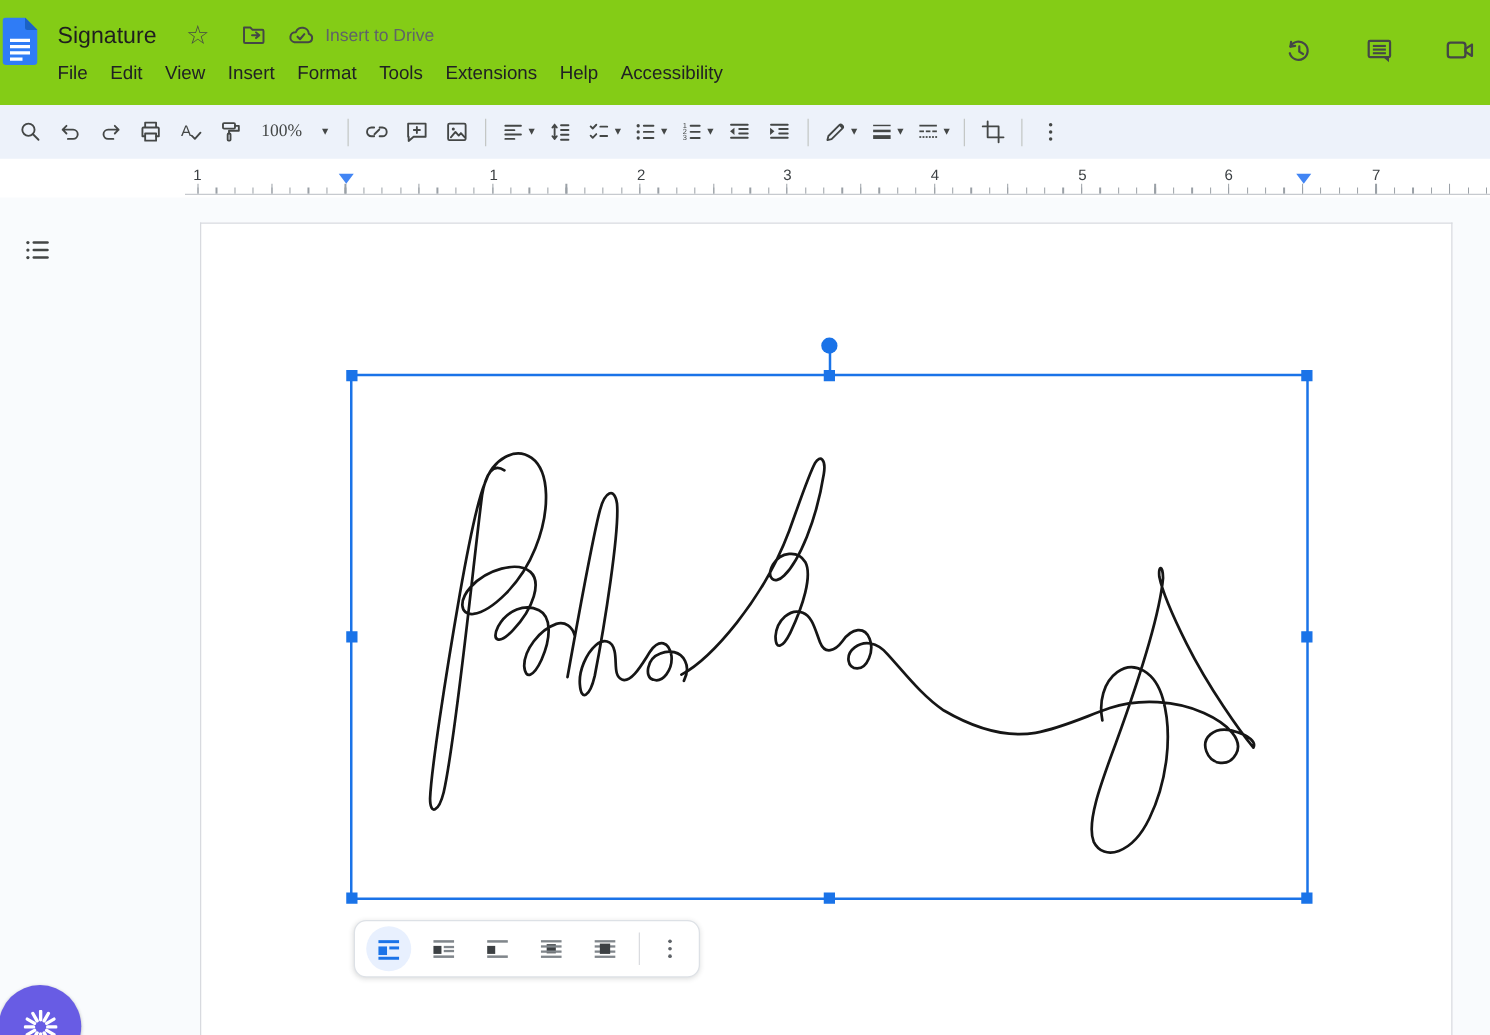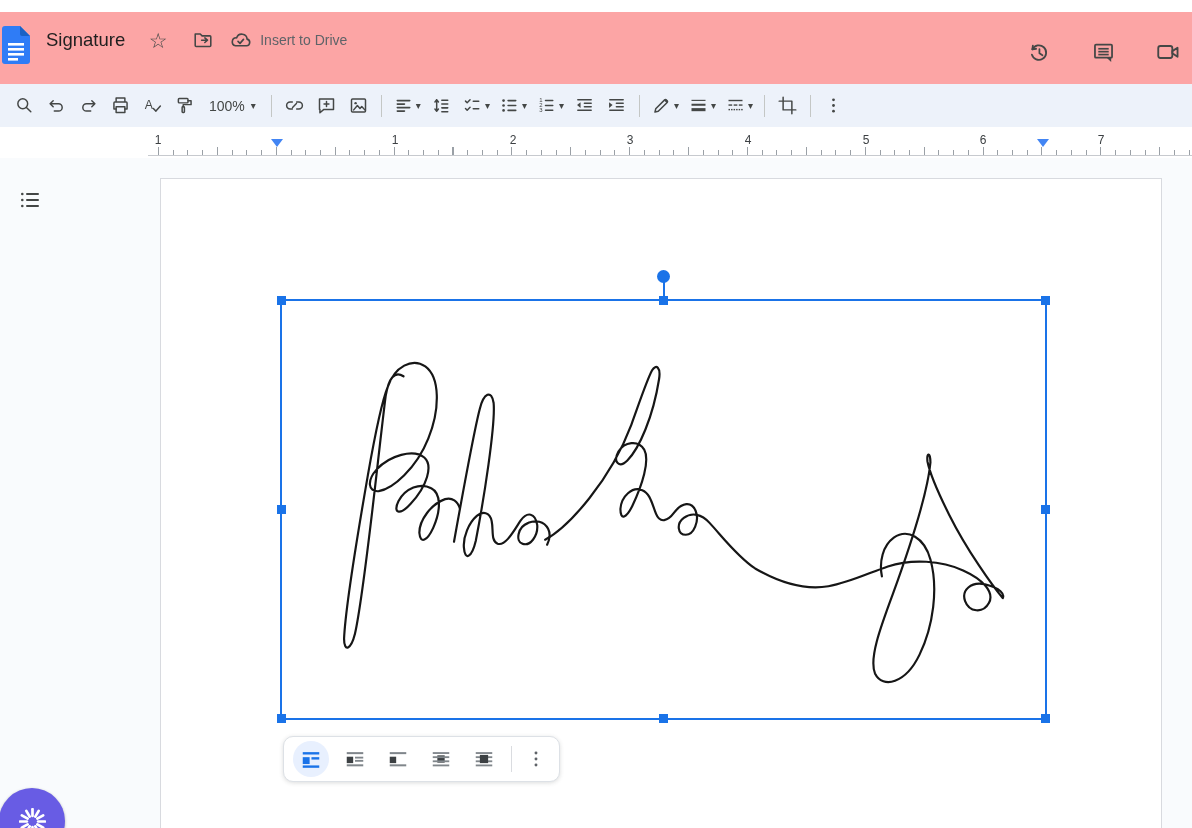--- a/index.html
+++ b/index.html
@@ -3,41 +3,41 @@
 <meta charset="utf-8">
 <style>
   html,body{margin:0;padding:0;}
   body{width:1192px;height:828px;overflow:hidden;background:#fff;
        font-family:"Liberation Sans",sans-serif;-webkit-font-smoothing:antialiased;position:relative;}
   .ic{stroke:#444746;fill:none;stroke-width:1.7;stroke-linecap:round;stroke-linejoin:round;}
   .fillic{fill:#444746;stroke:none;}
   button{background:none;border:none;padding:0;margin:0;font:inherit;color:inherit;cursor:pointer;}
 
   
-  .header{position:absolute;left:0;top:12px;width:1192px;height:84px;background:#fca5a5;}
+  .header{position:absolute;left:0;top:0;width:1192px;height:84px;background:#84cc16;}
   .docs-logo{position:absolute;left:2px;top:14px;width:28px;height:38px;}
   .title-block{position:absolute;left:46px;top:12px;}
   .title-row{display:flex;align-items:center;height:32px;}
   .doc-title{font-size:18.5px;color:#1f1f1f;}
   .title-icon{margin-left:21px;display:flex;align-items:center;justify-content:center;width:24px;height:24px;border-radius:50%;}
   .star-glyph{font-size:21px;color:#444746;line-height:1;}
   .saved-status{display:flex;align-items:center;margin-left:14px;gap:8px;color:#5f6368;font-size:14px;}
   .menu-row{display:flex;margin-top:2px;margin-left:-9px;}
   .menu-item{font-size:15px;color:#202124;padding:3px 9px;border-radius:6px;line-height:20px;}
   .header-right{position:absolute;right:10px;top:26px;display:flex;gap:37px;align-items:center;}
   .hbtn{width:28px;height:28px;display:flex;align-items:center;justify-content:center;}
 
   
   .toolbar{position:absolute;left:0;top:84px;width:1192px;height:43px;background:#edf2fa;
            display:flex;align-items:center;padding-left:10px;box-sizing:border-box;gap:3px;}
   .tbtn{min-width:29px;height:31px;border-radius:6px;display:flex;align-items:center;justify-content:center;gap:2px;padding:0 3px;}
   .tbtn svg{width:21px;height:21px;}
   .caret{font-size:10px;color:#444746;line-height:1;}
   .tsep{width:1px;height:22px;background:#c4c7c5;margin:0 5px;flex:none;}
-  .zoom-select{font-size:14px;color:#444746;padding:0 7px;gap:6px;}
+  .zoom-select{font-size:14px;color:#444746;padding:0 7px;gap:16px;font-family:Liberation Serif, serif;}
 
   
   .ruler{position:absolute;left:0;top:130px;width:1192px;height:28px;background:#fff;}
   .ruler-base{position:absolute;left:148px;right:0;bottom:2px;height:1px;background:#c7cacf;}
   .ticks-small{position:absolute;left:150px;right:0;bottom:3px;height:5px;
     background:repeating-linear-gradient(to right,#9aa0a6 0 1px,transparent 1px 14.725px);background-position-x:8px;}
   .ticks-half{position:absolute;left:150px;right:0;bottom:3px;height:8px;
     background:repeating-linear-gradient(to right,#9aa0a6 0 1px,transparent 1px 58.9px);background-position-x:8px;}
   .ruler-num{position:absolute;top:3px;width:14px;text-align:center;font-size:12px;color:#3c4043;}
   .indent-marker{position:absolute;bottom:5px;width:0;height:0;border:6px solid transparent;
@@ -101,20 +101,31 @@
         </svg>
       </button>
       <div class="saved-status">
         <svg viewBox="0 0 24 24" width="23" height="23">
           <path class="ic" d="M6.8 17.5 h11.5 a3.5 3.5 0 0 0 .6 -6.9 A5.6 5.6 0 0 0 8 9.2 A4.2 4.2 0 0 0 6.8 17.5 z"></path>
           <path class="ic" d="M9.4 12.9 l2.1 2.1 3.6 -4.2"></path>
         </svg>
         <span>Insert to Drive</span>
       </div>
     </div>
+    <nav class="menu-row">
+      <button class="menu-item">File</button>
+      <button class="menu-item">Edit</button>
+      <button class="menu-item">View</button>
+      <button class="menu-item">Insert</button>
+      <button class="menu-item">Format</button>
+      <button class="menu-item">Tools</button>
+      <button class="menu-item">Extensions</button>
+      <button class="menu-item">Help</button>
+      <button class="menu-item">Accessibility</button>
+    </nav>
   </div>
 
   <div class="header-right">
     <button class="hbtn">
       <svg viewBox="0 0 24 24" width="25" height="25">
         <path class="ic" d="M6.1 8.9 A7 7 0 1 1 5.6 14"></path>
         <path class="ic" d="M6.6 5.3 l-0.5 3.6 3.6 -0.5"></path>
         <path class="ic" d="M12.9 8.8 v4 l2.9 1.8"></path>
       </svg>
     </button>

